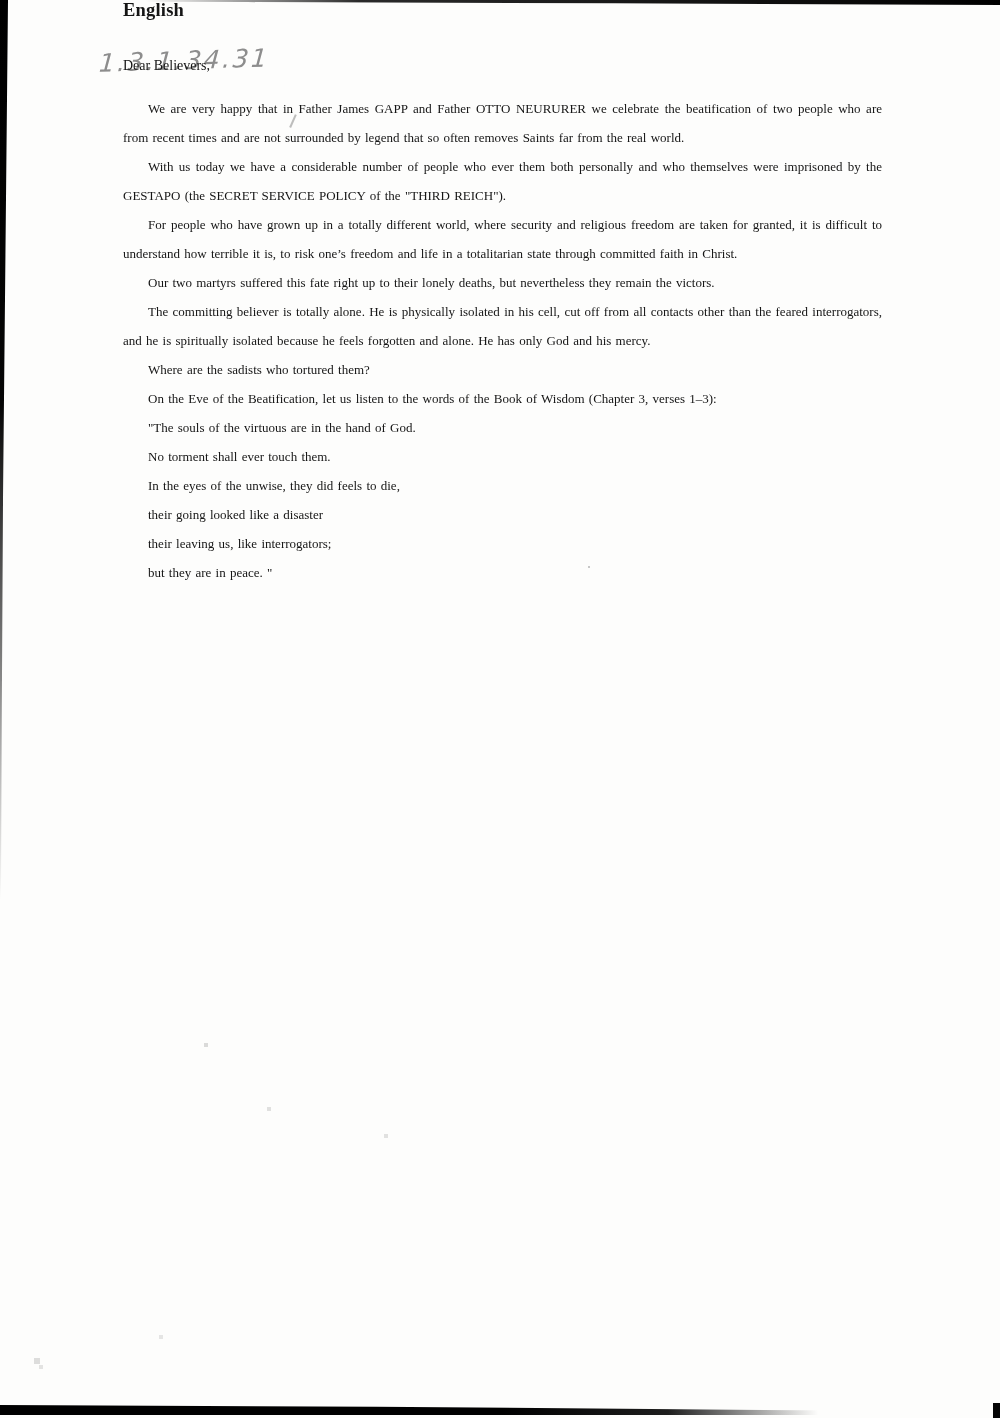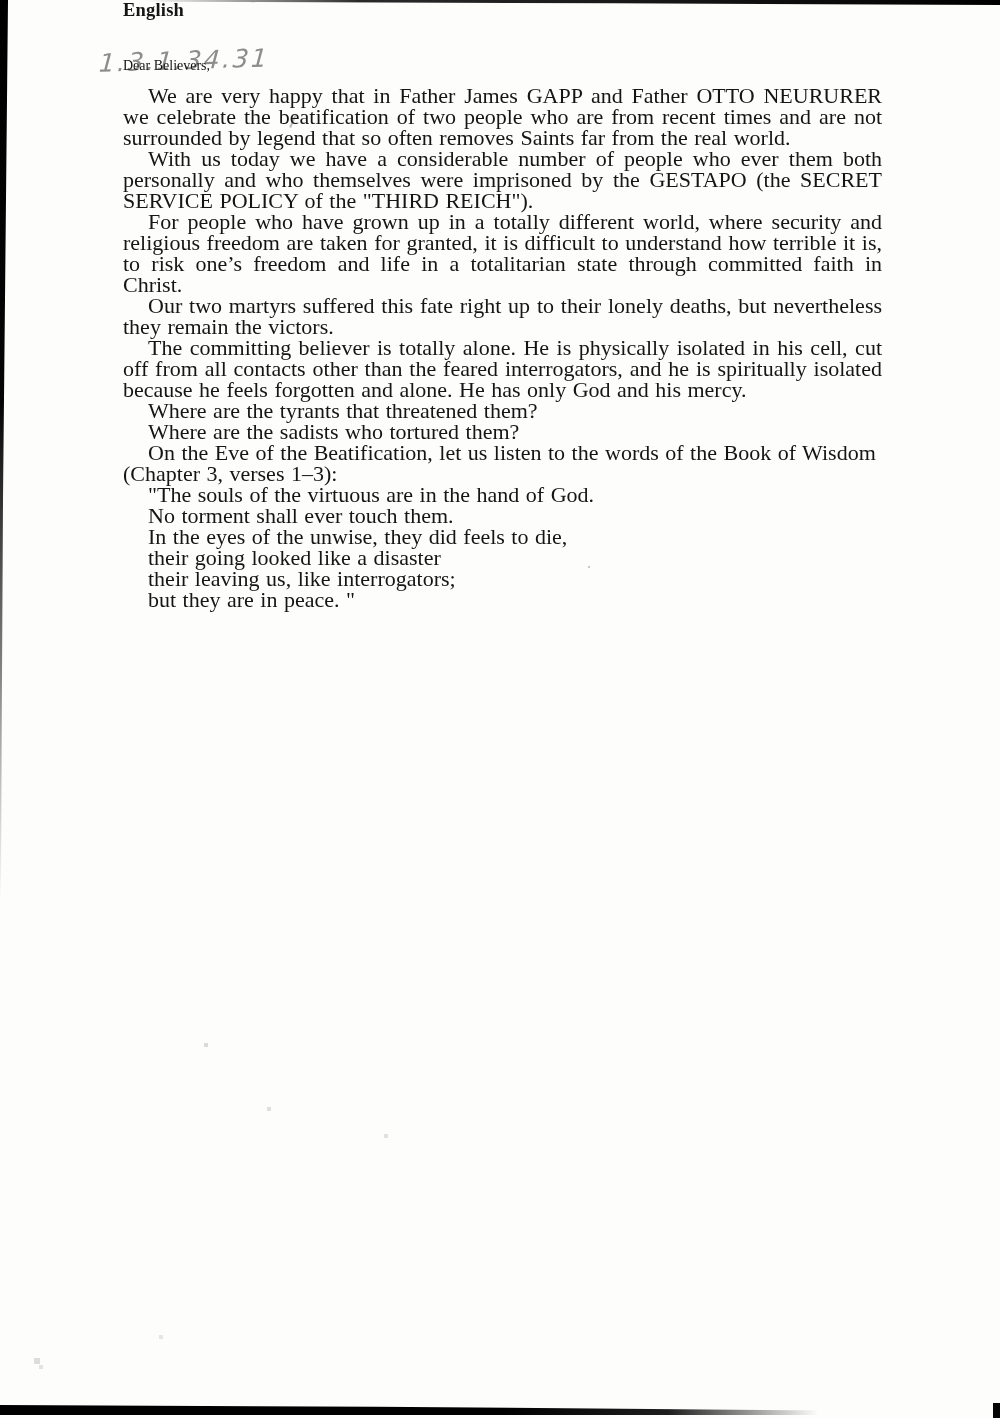--- a/index.html
+++ b/index.html
@@ -76,23 +76,23 @@
   .language-heading {
     font-size: 18.5px;
     font-weight: bold;
     letter-spacing: .2px;
   }
   .salutation {
     margin-top: 37px;
     font-size: 14px;
   }
   .body-block {
-    margin-top: 11px;
-    font-size: 22px;
-    line-height: 21px;
+    margin-top: 20px;
+    font-size: 13px;
+    line-height: 29px;
     word-spacing: 1px;
   }
   .para {
     text-align: justify;
     text-indent: 25px;
   }
   .para-left {
     text-align: left;
     text-indent: 25px;
   }
@@ -121,21 +121,20 @@
 
     <div class="salutation">Dear Believers,</div>
 
     <div class="body-block">
       <p class="para">We are very happy that in Father James GAPP and Father OTTO NEURURER we celebrate the beatification of two people who are from recent times and are not surrounded by legend that so often removes Saints far from the real world.</p>
       <p class="para">With us today we have a considerable number of people who ever them both personally and who themselves were imprisoned by the GESTAPO (the SECRET SERVICE POLICY of the "THIRD REICH").</p>
       <p class="para">For people who have grown up in a totally different world, where security and religious freedom are taken for granted, it is difficult to understand how terrible it is, to risk one’s freedom and life in a totalitarian state through committed faith in Christ.</p>
       <p class="para">Our two martyrs suffered this fate right up to their lonely deaths, but nevertheless they remain the victors.</p>
       <p class="para">The committing believer is totally alone. He is physically isolated in his cell, cut off from all contacts other than the feared interrogators, and he is spiritually isolated because he feels forgotten and alone. He has only God and his mercy.</p>
 
-      <p class="line-indent">Where are the tyrants that threatened them?</p>
       <p class="line-indent">Where are the sadists who tortured them?</p>
 
       <p class="para-left">On the Eve of the Beatification, let us listen to the words of the Book of Wisdom (Chapter 3, verses 1–3):</p>
 
       <p class="line-indent">"The souls of the virtuous are in the hand of God.</p>
       <p class="line-indent">No torment shall ever touch them.</p>
       <p class="line-indent">In the eyes of the unwise, they did feels to die,</p>
       <p class="line-indent">their going looked like a disaster</p>
       <p class="line-indent">their leaving us, like interrogators;</p>
       <p class="line-indent">but they are in peace. "</p>

